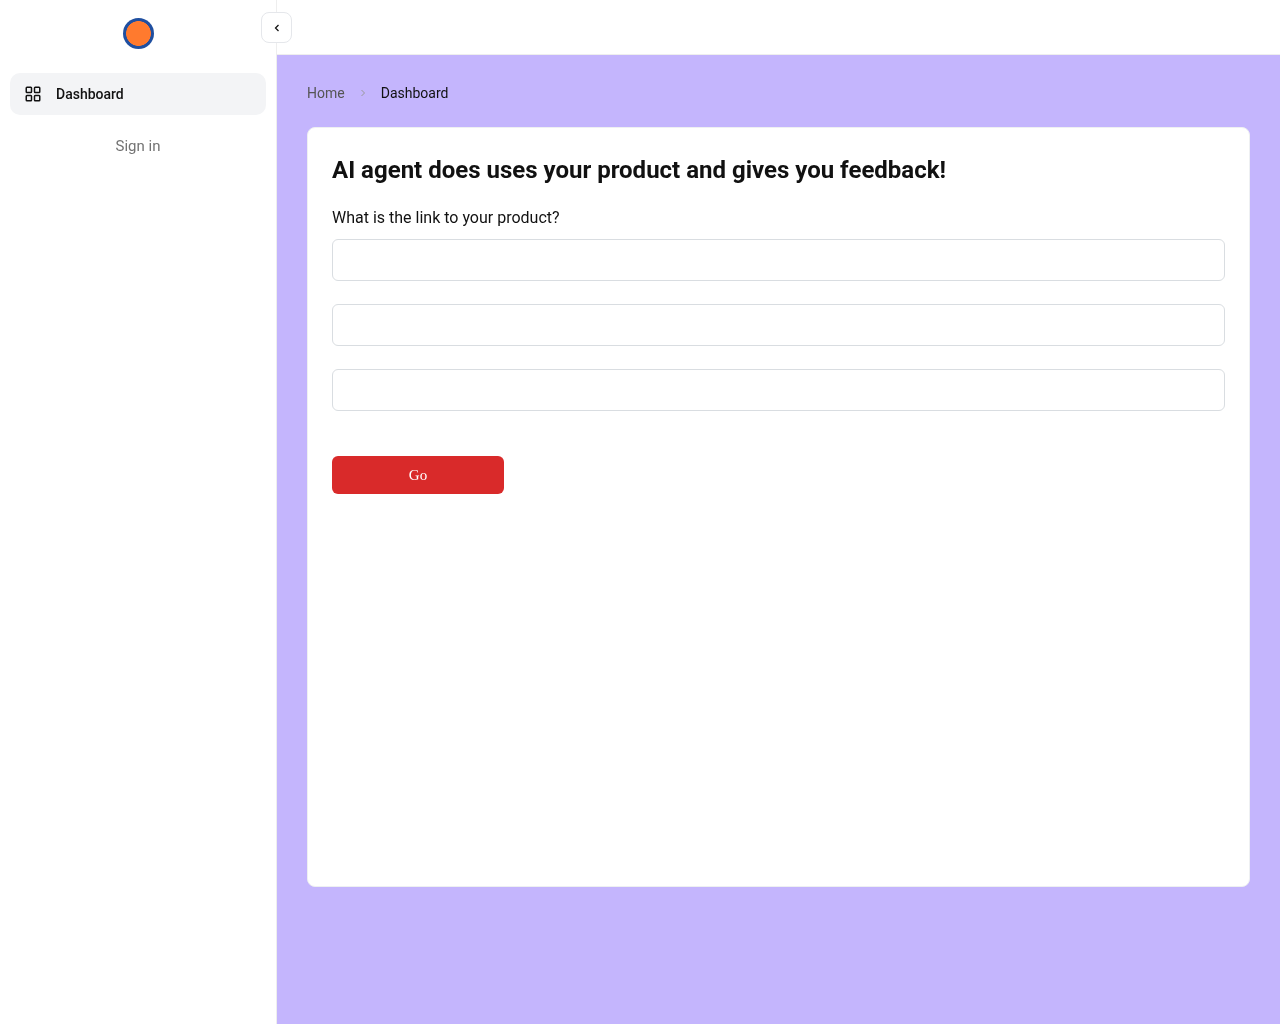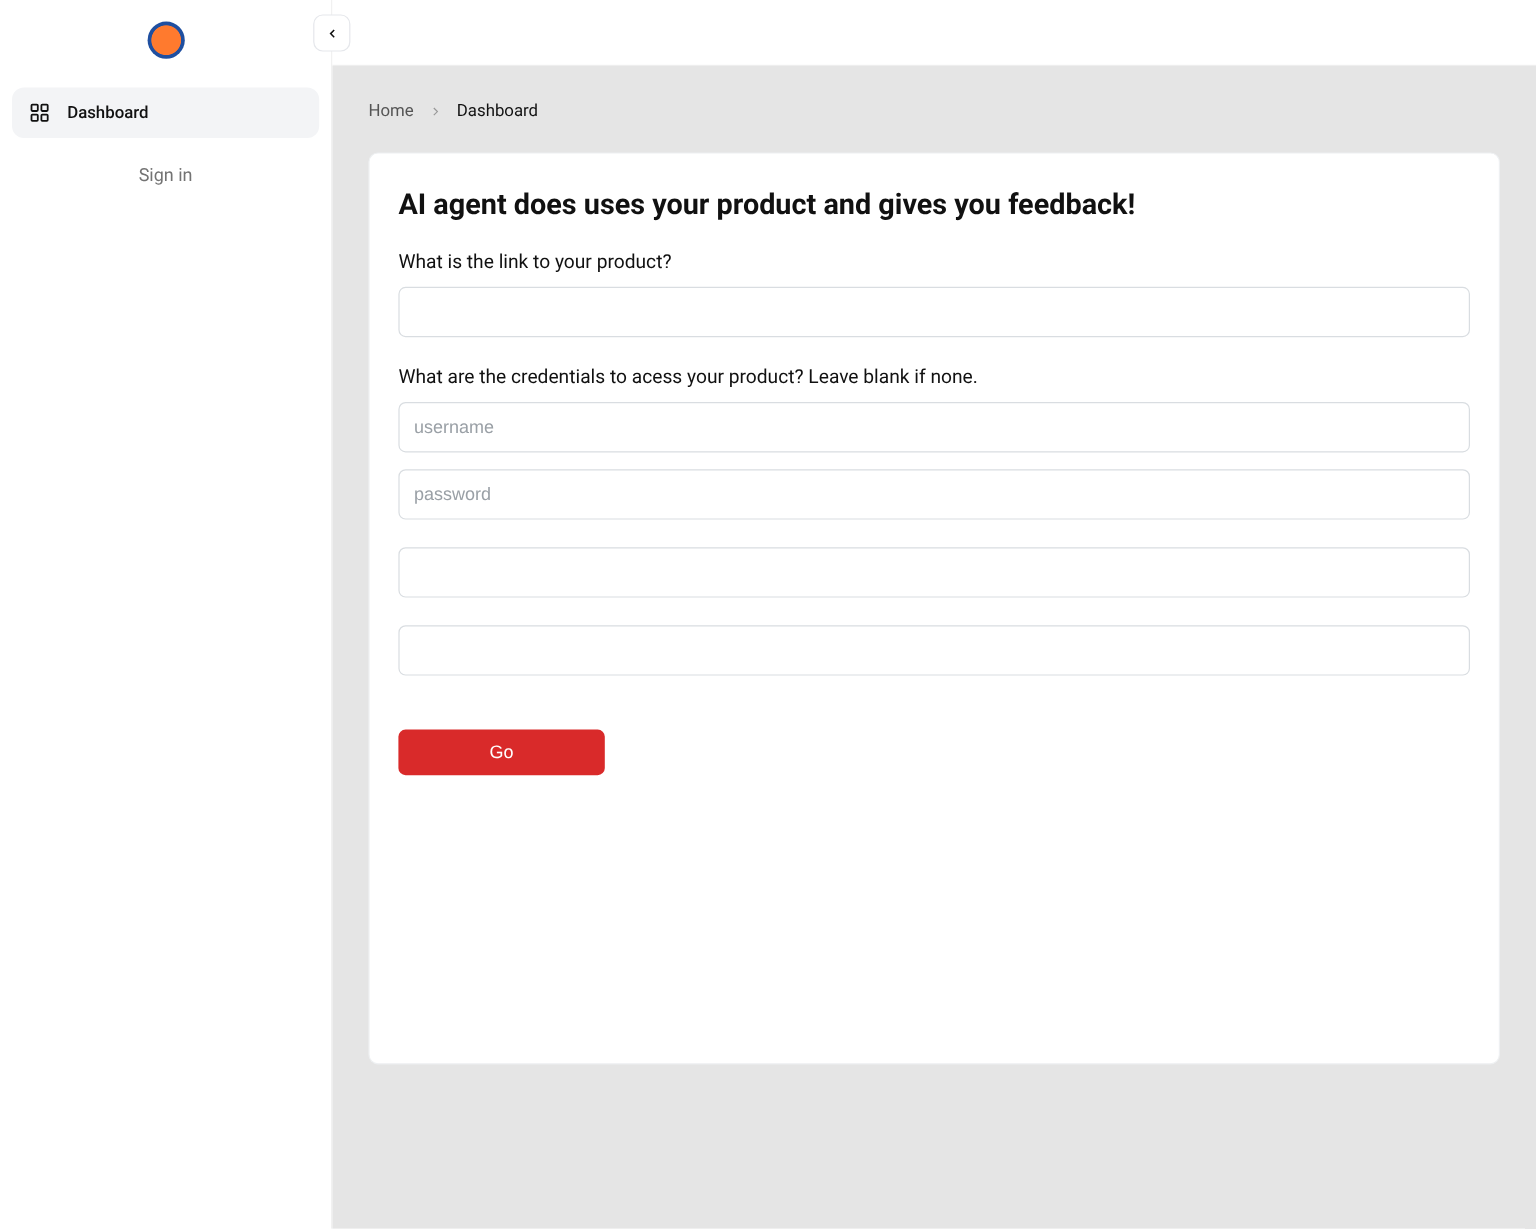--- a/index.html
+++ b/index.html
@@ -43,42 +43,42 @@
   }
 
   .main { flex: 1; display: flex; flex-direction: column; background: #fff; position: relative; }
   .topbar { height: 55px; border-bottom: 1px solid #eee; display: flex; align-items: center; padding: 0 0 0 0; position: relative; }
   .collapse-btn {
     position: absolute; left: -16px; top: 12px;
     width: 31px; height: 31px; border: 1px solid #e5e7eb; border-radius: 8px;
     background: #fff; display: flex; align-items: center; justify-content: center;
     cursor: pointer;
   }
-  .content { flex: 1; background: #e5e5e5; padding: 30px; overflow: auto; }
+  .content { flex: 1; background: #c4b5fd; padding: 30px; overflow: auto; }
   .breadcrumb { display: flex; align-items: center; gap: 12px; font-size: 14px; margin-bottom: 26px; }
   .breadcrumb .home { color: #555; cursor: pointer; }
   .breadcrumb .current { color: #111; }
   .chev { width: 12px; height: 12px; color: #999; }
 
   .card {
     background: #fff; border: 1px solid #eef0f2; border-radius: 8px;
     padding: 28px 24px 40px; min-height: 760px;
   }
   .card h1 { font-size: 24px; font-weight: 700; margin-bottom: 24px; }
   .label { font-size: 16px; margin-bottom: 12px; margin-top: 18px; }
   .label:first-of-type { margin-top: 0; }
   .input {
     width: 100%; height: 42px; border: 1px solid #d9dde1; border-radius: 6px;
     padding: 0 12px; font-size: 15px; outline: none; background: #fff;
   }
   .input::placeholder { color: #9aa0a6; }
   .input + .input { margin-top: 14px; }
   .go-btn {
     margin-top: 22px; width: 172px; height: 38px; border: none; border-radius: 6px;
-    background: #d92a2a; color: #fff; font-size: 15px; cursor: pointer;
+    background: #d92a2a; color: #fff; font-size: 15px; cursor: pointer; font-family: Liberation Serif, serif;
   }
   .field-block { margin-bottom: 23px; }
 </style>
 </head>
 <body>
 
 <div class="layout">
   <aside class="sidebar">
     <div class="logo-wrap">
       <div class="logo"></div>
@@ -114,25 +114,20 @@
       </nav>
 
       <section class="card">
         <h1>AI agent does uses your product and gives you feedback!</h1>
 
         <div class="field-block">
           <p class="label">What is the link to your product?</p>
           <input class="input" style="">
         </div>
 
-        <div class="field-block">
-          <p class="label">What are the credentials to acess your product? Leave blank if none.</p>
-          <input class="input" placeholder="username" style="">
-          <input class="input" type="password" placeholder="password" style="">
-        </div>
 
         <div class="field-block">
           <input class="input" style="">
         </div>
 
         <div class="field-block">
           <input class="input" style="">
         </div>
 
         <button class="go-btn">Go</button>

